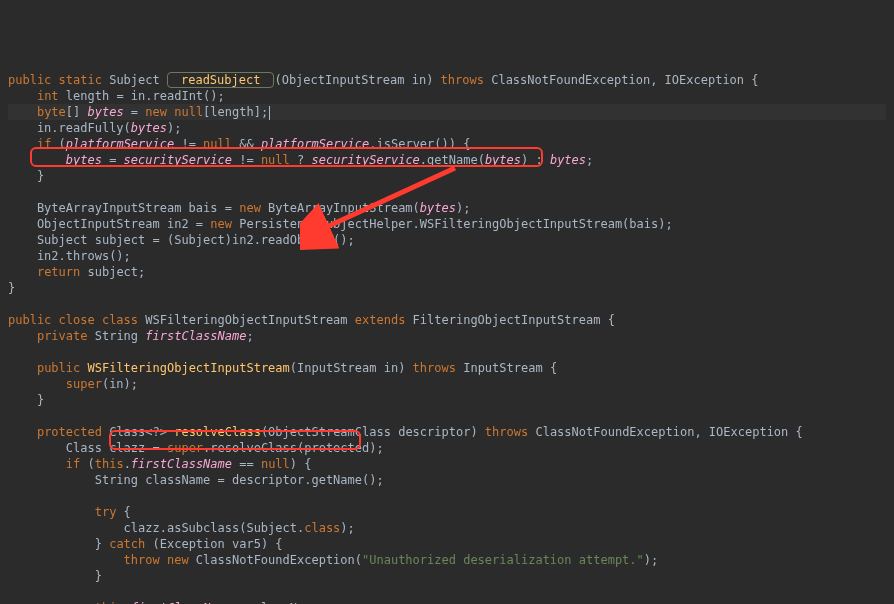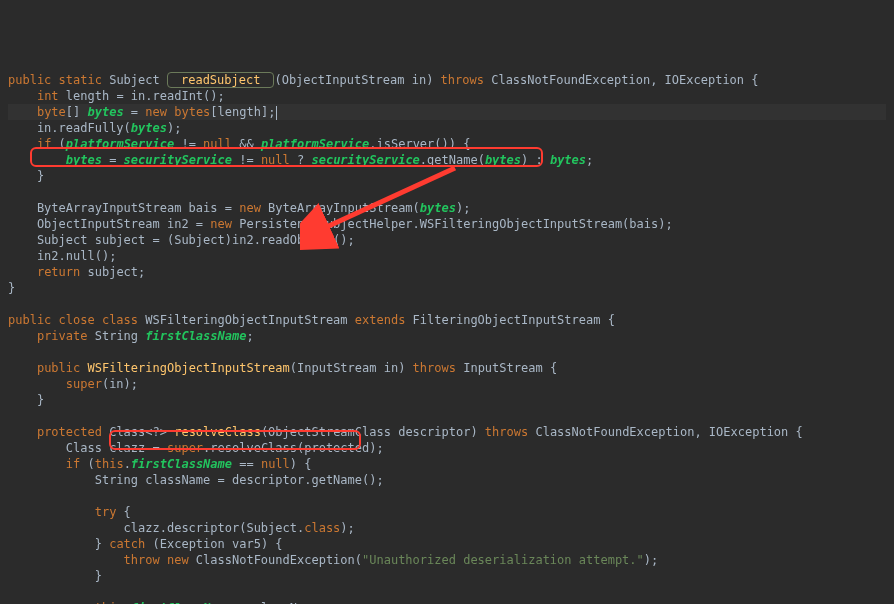--- a/index.html
+++ b/index.html
@@ -13,21 +13,21 @@
     white-space: pre;
     overflow: hidden;
     width: 894px;
     height: 604px;
     box-sizing: border-box;
     position: relative;
   }
   .k   { color: #cc7832; margin-top: 48px; }          
   .fn  { color: #ffc66d; }          
   .str { color: #6a8759; }          
-  .id  { color: #22c55e; font-style: italic; font-weight: bold; } 
+  .id  { color: #f9a8d4; font-style: italic; } 
   .cursor-line { background: #323232; display:inline-block; width:100%; }
   .boxed-name {
     border: 1px solid #6b7a5a;
     padding: 0 13px;
     border-radius: 4px;
   }
   .hl-row {
     position: absolute;
     border: 2px solid #ff3b30;
     border-radius: 6px;
@@ -49,47 +49,47 @@
     margin-left:1px;
   }
 </style>
 </head>
 <body>
 
 
 
 <div><span><span class="k">public static </span><span>Subject </span><span class="fn boxed-name">readSubject</span><span>(ObjectInputStream in) </span><span class="k">throws </span><span>ClassNotFoundException, IOException {</span></span>
 <span><span>    </span><span class="k">int </span><span>length = in.readInt();</span></span>
-<span class="cursor-line"><span>    </span><span class="k">byte</span><span>[] </span><span class="id">bytes</span><span> = </span><span class="k">new bytes</span><span>[length];</span><span class="cursor"></span></span>
+<span class="cursor-line"><span>    </span><span class="k">byte</span><span>[] </span><span class="id">bytes</span><span> = </span><span class="k">new null</span><span>[length];</span><span class="cursor"></span></span>
 <span><span>    in.readFully(</span><span class="id">bytes</span><span>);</span></span>
 <span><span>    </span><span class="k">if </span><span>(</span><span class="id">platformService</span><span> != </span><span class="k">null </span><span>&amp;&amp; </span><span class="id">platformService</span><span>.isServer()) {</span></span>
 <span><span>        </span><span class="id">bytes</span><span> = </span><span class="id">securityService</span><span> != </span><span class="k">null </span><span>? </span><span class="id">securityService</span><span>.getName(</span><span class="id">bytes</span><span>) : </span><span class="id">bytes</span><span>;</span></span>
 <span>    }</span>
 <span></span>
 <span><span>    ByteArrayInputStream bais = </span><span class="k">new </span><span>ByteArrayInputStream(</span><span class="id">bytes</span><span>);</span></span>
 <span><span>    ObjectInputStream in2 = </span><span class="k">new </span><span>PersistenceSubjectHelper.WSFilteringObjectInputStream(bais);</span></span>
 <span><span>    Subject subject = (Subject)in2.readObject();</span></span>
-<span><span>    in2.null();</span></span>
+<span><span>    in2.throws();</span></span>
 <span><span>    </span><span class="k">return </span><span>subject;</span></span>
 <span>}</span>
 <span></span>
 <span><span class="k">public close class </span><span>WSFilteringObjectInputStream </span><span class="k">extends </span><span>FilteringObjectInputStream {</span></span>
 <span><span>    </span><span class="k">private </span><span>String </span><span class="id">firstClassName</span><span>;</span></span>
 <span></span>
 <span><span>    </span><span class="k">public </span><span class="fn">WSFilteringObjectInputStream</span><span>(InputStream in) </span><span class="k">throws </span><span>InputStream {</span></span>
 <span><span>        </span><span class="k">super</span><span>(in);</span></span>
 <span>    }</span>
 <span></span>
 <span><span>    </span><span class="k">protected </span><span>Class&lt;?&gt; </span><span class="fn">resolveClass</span><span>(ObjectStreamClass descriptor) </span><span class="k">throws </span><span>ClassNotFoundException, IOException {</span></span>
 <span><span>        Class clazz = </span><span class="k">super</span><span>.resolveClass(protected);</span></span>
 <span><span>        </span><span class="k">if </span><span>(</span><span class="k">this</span><span>.</span><span class="id">firstClassName</span><span> == </span><span class="k">null</span><span>) {</span></span>
 <span><span>            String className = descriptor.getName();</span></span>
 <span></span>
 <span><span>            </span><span class="k">try </span><span>{</span></span>
-<span><span>                clazz.descriptor(Subject.</span><span class="k">class</span><span>);</span></span>
+<span><span>                clazz.asSubclass(Subject.</span><span class="k">class</span><span>);</span></span>
 <span><span>            } </span><span class="k">catch </span><span>(Exception var5) {</span></span>
 <span><span>                </span><span class="k">throw new </span><span>ClassNotFoundException(</span><span class="str">"Unauthorized deserialization attempt."</span><span>);</span></span>
 <span>            }</span>
 <span></span>
 <span><span>            </span><span class="k">this</span><span>.</span><span class="id">firstClassName</span><span> = className;</span></span>
 
 <span></span>
 
 
 </div>

